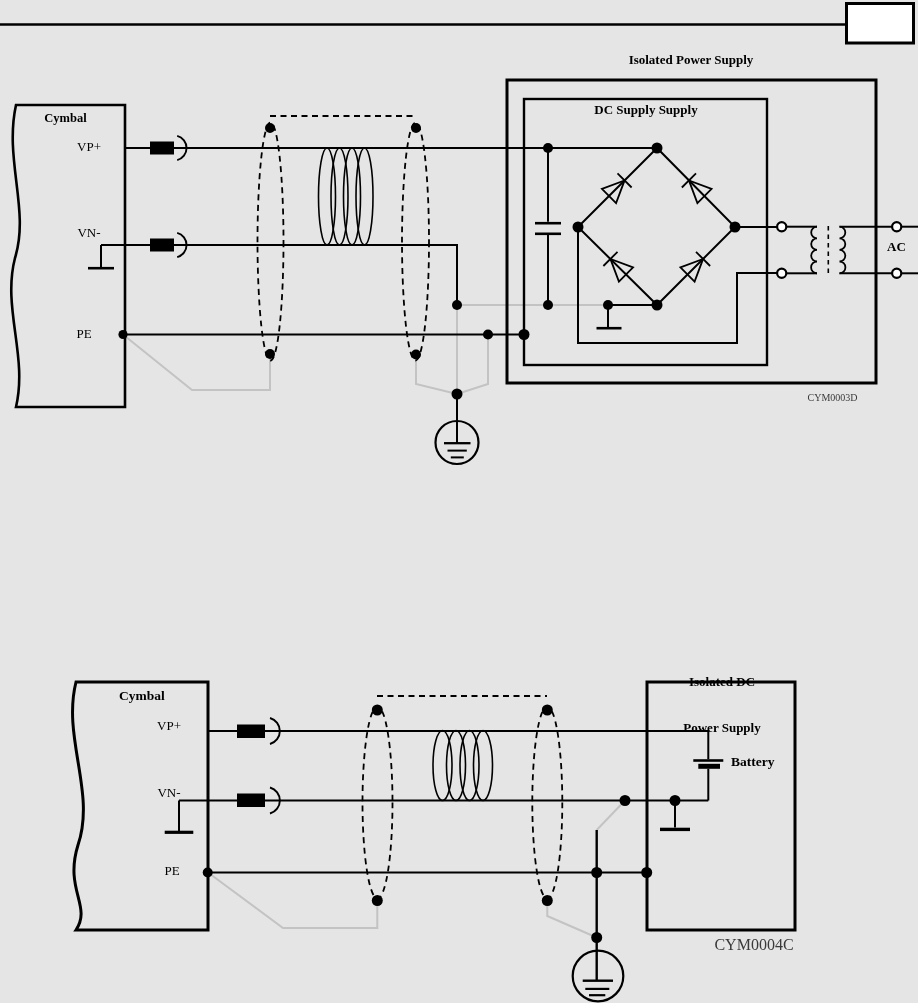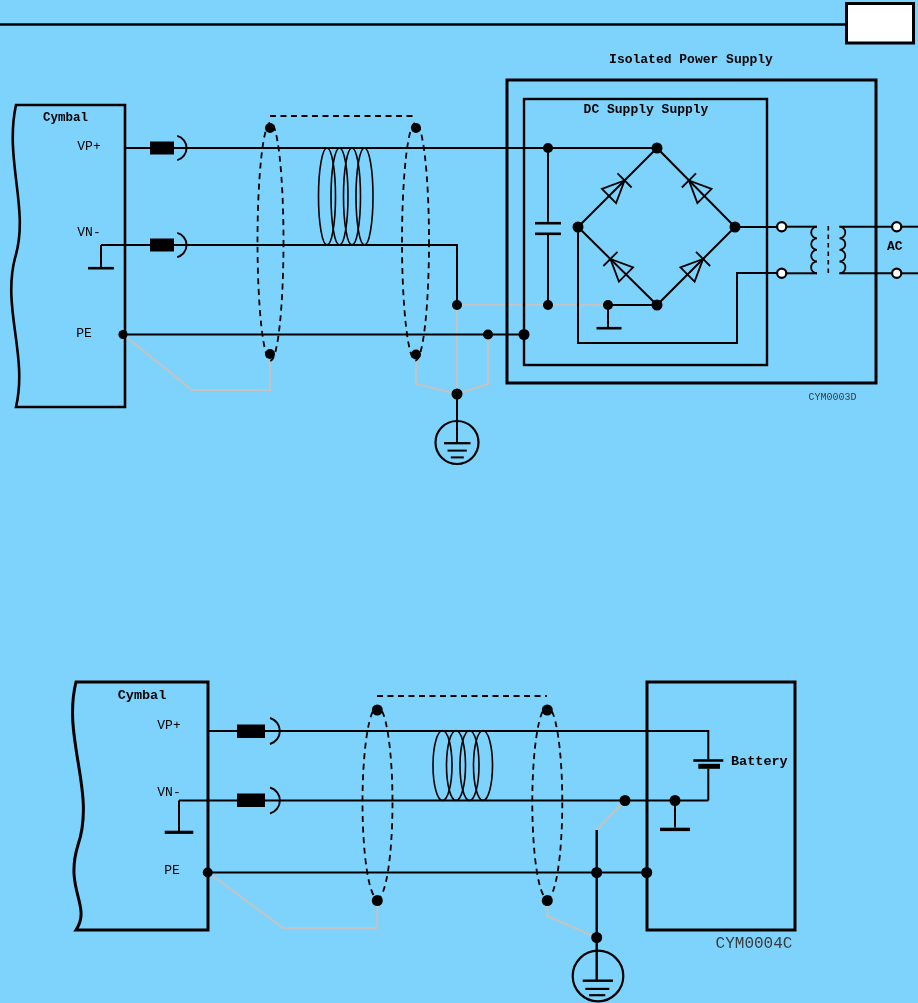--- a/index.html
+++ b/index.html
@@ -1,18 +1,18 @@
 <!DOCTYPE html>
 <html><head>
 <meta charset="utf-8">
 <style>
   html,body{margin:0;padding:0;background:#fff;}
   .page{
-    position:relative;width:918px;height:1003px;background:#7dd3fc;overflow:hidden;
-    font-family:Liberation Mono, monospace;color:#000;
+    position:relative;width:918px;height:1003px;background:#e5e5e5;overflow:hidden;
+    font-family:Liberation Serif, serif;color:#000;
   }
   .page svg{position:absolute;left:0;top:0;}
   .lbl{position:absolute;white-space:pre;line-height:1.08;text-align:right;}
   .b{font-weight:bold;}
   .ctr{text-align:center;}
   .rt{text-align:center;}
   .code{color:#3a3a3a;}
 </style>
 </head>
 <body>
@@ -238,20 +238,24 @@
 
 <div class="lbl b ctr" style="left:561px;top:53px;width:260px;font-size:13px;">Isolated Power Supply</div>
 <div class="lbl b ctr" style="left:525px;top:103px;width:242px;font-size:13px;">DC Supply Supply</div>
 <div class="lbl b ctr" style="left:18px;top:112px;width:95px;font-size:12.5px;">Cymbal</div>
 <div class="lbl rt" style="left:60px;top:140px;width:58px;font-size:13px;">VP+</div>
 <div class="lbl rt" style="left:60px;top:226px;width:58px;font-size:13px;">VN-</div>
 <div class="lbl rt" style="left:55px;top:327px;width:58px;font-size:13px;">PE</div>
 <div class="lbl b" style="left:887px;top:240px;font-size:13px;">AC</div>
 <div class="lbl rt code" style="left:790px;top:393px;width:85px;font-size:10px;">CYM0003D</div>
 
+<div class="lbl b ctr" style="left:642px;top:644px;width:160px;font-size:13px;line-height:1.17;">
+  <div>Isolated DC</div>
+  <div>Power Supply</div>
+</div>
 <div class="lbl b ctr" style="left:110px;top:689px;width:64px;font-size:13.5px;">Cymbal</div>
 <div class="lbl rt" style="left:140px;top:719px;width:58px;font-size:13px;">VP+</div>
 <div class="lbl rt" style="left:140px;top:786px;width:58px;font-size:13px;">VN-</div>
 <div class="lbl rt" style="left:143px;top:864px;width:58px;font-size:13px;">PE</div>
 <div class="lbl b" style="left:731px;top:755px;font-size:13.5px;">Battery</div>
 <div class="lbl rt code" style="left:710px;top:936px;width:88px;font-size:16px;">CYM0004C</div>
 
 </div>
 
 </body></html>

